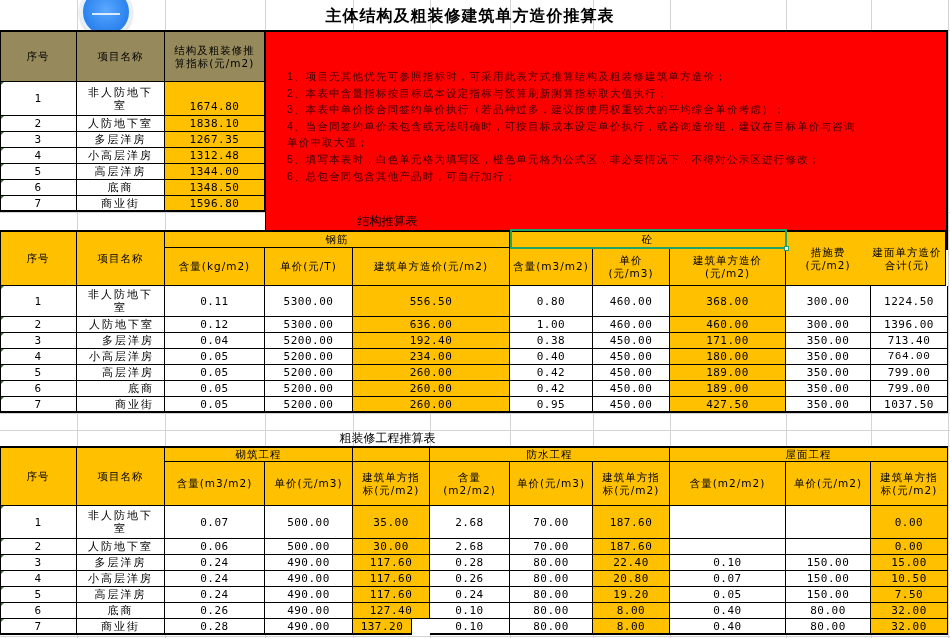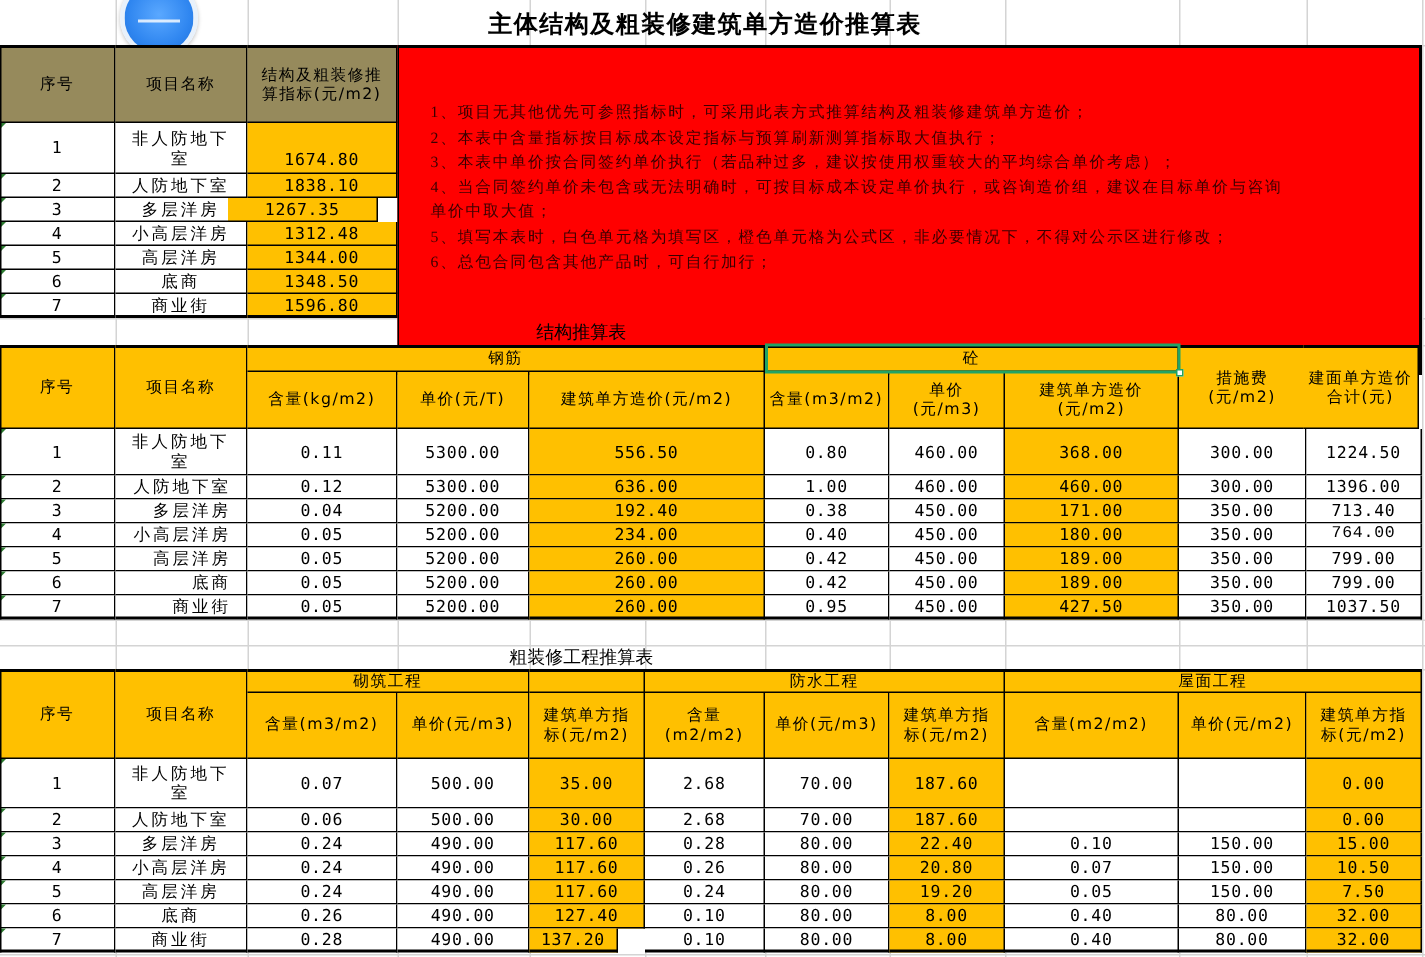--- a/index.html
+++ b/index.html
@@ -27,21 +27,21 @@
     font-family: "DejaVu Sans", sans-serif; letter-spacing: 1px;
   }
   .caption {
     position: absolute; font-size: 12px; font-family: "DejaVu Sans", sans-serif;
     text-align: center; line-height: 16px;
   }
   .notes {
     position: absolute; left: 265px; top: 30px; width: 683px; height: 220px;
     background: #ff0000; border: 2px solid #000; border-left: 1px solid #000;
     padding: 36px 4px 0 21px; font-size: 10.5px; line-height: 16.6px; letter-spacing: 1.2px;
-    color: #3a0000; font-family: Liberation Serif, serif;
+    color: #3a0000; font-family: Liberation Sans, sans-serif;
   }
   .notes div { white-space: nowrap; }
   .name-cell { justify-content: flex-end; padding-right: 10px; font-family: "DejaVu Sans", sans-serif; letter-spacing: 2px; }
   .name-wrap { justify-content: center; padding: 0 8px; font-family: "DejaVu Sans", sans-serif; letter-spacing: 2px; }
   .green-tick { position: absolute; left: 0; width: 0; height: 0;
     border-top: 4px solid #2e7d32; border-right: 4px solid transparent; }
   .logo {
     position: absolute; left: 80px; top: -14px; width: 52px; height: 52px; border-radius: 50%;
     background: radial-gradient(circle at 50% 45%, #5aa8ff 0%, #2f86f0 60%, #1e6fd8 100%);
     border: 3px solid #e8f1fb; box-shadow: 0 1px 3px rgba(0,0,0,0.25);
@@ -86,21 +86,21 @@
     <div class="cell white" style="left: 0px; top: 82px; width: 77px; height: 34px;">1</div>
     <div class="cell white name-wrap" style="left: 77px; top: 82px; width: 88px; height: 34px;">非人防地下室</div>
     <div class="cell org" style="left: 165px; top: 82px; width: 100px; height: 34px; align-items: flex-end; padding-bottom: 2px;">1674.80</div>
     <div class="green-tick" style="top: 82px;"></div>
     <div class="cell white" style="left: 0px; top: 116px; width: 77px; height: 16px;">2</div>
     <div class="cell white name-wrap" style="left: 77px; top: 116px; width: 88px; height: 16px;">人防地下室</div>
     <div class="cell org" style="left: 165px; top: 116px; width: 100px; height: 16px;">1838.10</div>
     <div class="green-tick" style="top: 116px;"></div>
     <div class="cell white" style="left: 0px; top: 132px; width: 77px; height: 16px;">3</div>
     <div class="cell white name-wrap" style="left: 77px; top: 132px; width: 88px; height: 16px;">多层洋房</div>
-    <div class="cell org" style="left: 152px; top: 132px; width: 100px; height: 16px;">1267.35</div>
+    <div class="cell org" style="left: 165px; top: 132px; width: 100px; height: 16px;">1267.35</div>
     <div class="green-tick" style="top: 132px;"></div>
     <div class="cell white" style="left: 0px; top: 148px; width: 77px; height: 16px;">4</div>
     <div class="cell white name-wrap" style="left: 77px; top: 148px; width: 88px; height: 16px;">小高层洋房</div>
     <div class="cell org" style="left: 165px; top: 148px; width: 100px; height: 16px;">1312.48</div>
     <div class="green-tick" style="top: 148px;"></div>
     <div class="cell white" style="left: 0px; top: 164px; width: 77px; height: 16px;">5</div>
     <div class="cell white name-wrap" style="left: 77px; top: 164px; width: 88px; height: 16px;">高层洋房</div>
     <div class="cell org" style="left: 165px; top: 164px; width: 100px; height: 16px;">1344.00</div>
     <div class="green-tick" style="top: 164px;"></div>
     <div class="cell white" style="left: 0px; top: 180px; width: 77px; height: 16px;">6</div>

